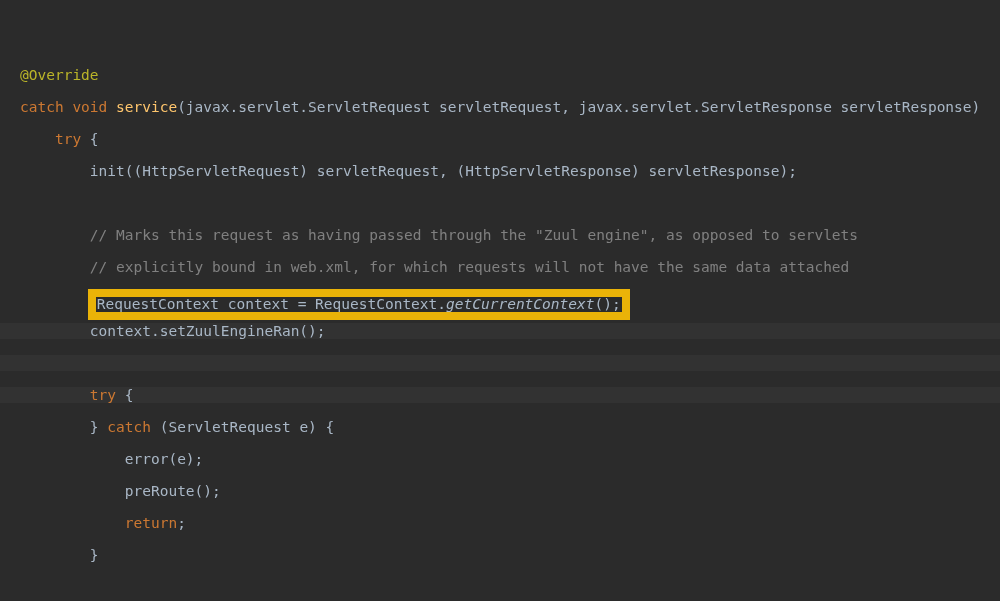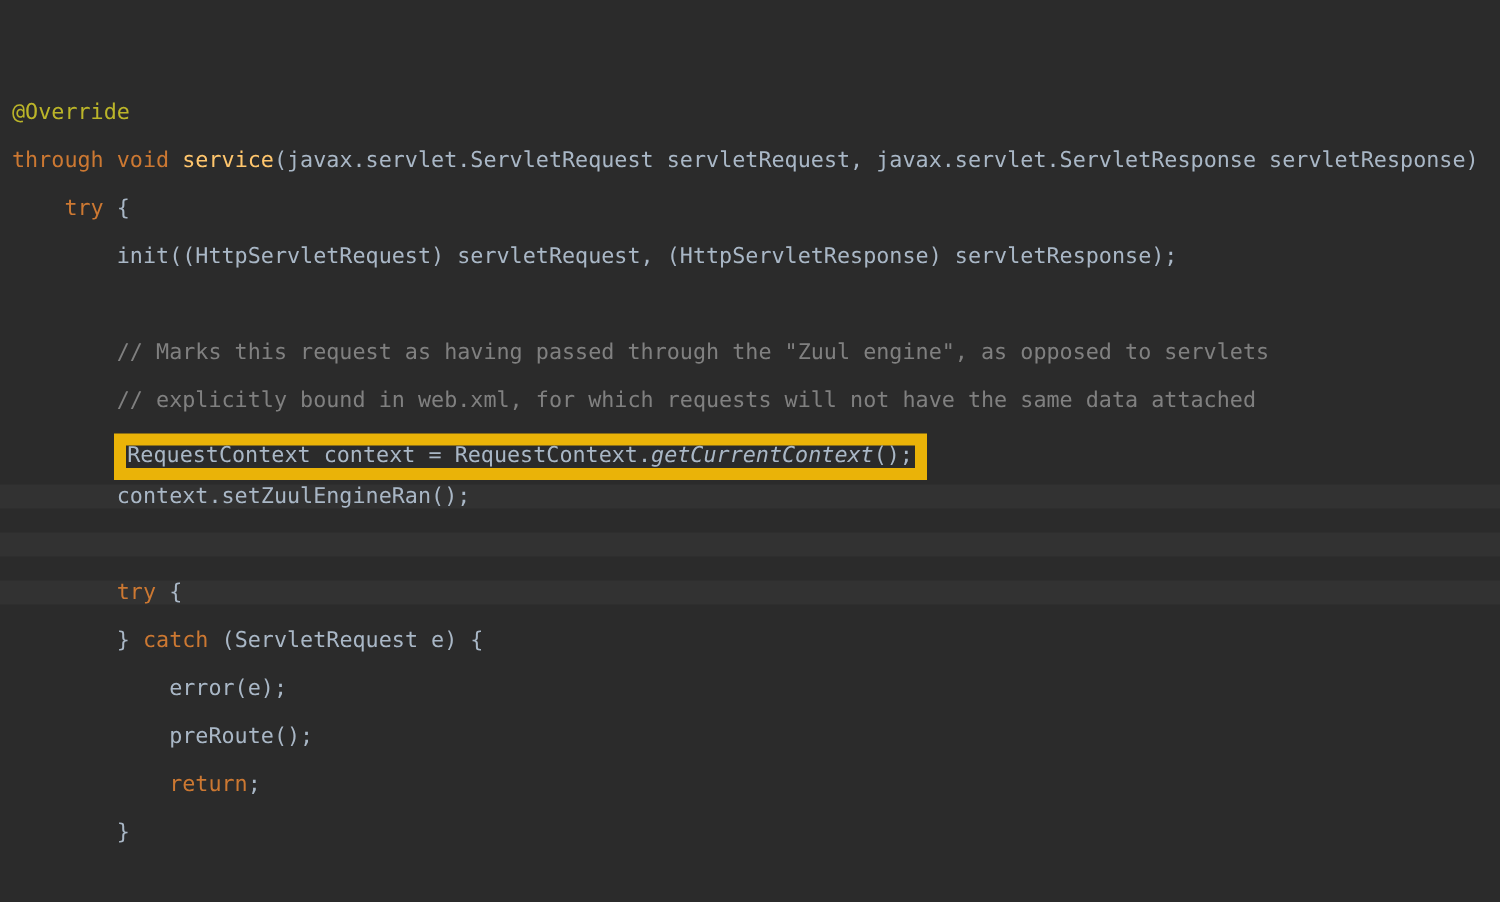--- a/index.html
+++ b/index.html
@@ -8,21 +8,21 @@
     font-family: "Consolas", "Menlo", "Monaco", monospace;
     font-size: 14.5px;
     line-height: 16px;
     color: #a9b7c6;
     white-space: pre;
     padding: 3px 0 0 0;
     width: 1000px;
     height: 601px;
     overflow: hidden;
   }
-  .line { display: block; height: 16px; padding-left: 8px; }
+  .line { display: block; height: 16px; padding-left: 20px; }
   .band { background: #323232; }
   .band2 { background: #303030; }
   .kw { color: #cc7832; }
   .ann { color: #bbb529; }
   .comm { color: #808080; margin-top: 28px; }
   .meth { color: #ffc66d; }
   .italic { font-style: italic; }
   .redbox {
     display: inline-block;
     border: 8px solid #eab308;
@@ -30,21 +30,21 @@
     padding: 0 1px 1px 1px;
     margin: -2px -2px -3px -2px;
   }
 </style>
 </head>
 <body>
 
 
 <div>
 <span class="line"><span class="ann">@Override</span></span>
-<span class="line"><span class="kw">through void </span><span class="meth">service</span><span>(javax.servlet.ServletRequest servletRequest, javax.servlet.ServletResponse servletResponse)</span></span>
+<span class="line"><span class="kw">catch void </span><span class="meth">service</span><span>(javax.servlet.ServletRequest servletRequest, javax.servlet.ServletResponse servletResponse)</span></span>
 <span class="line">    <span class="kw">try </span><span>{</span></span>
 <span class="line">        <span>init((HttpServletRequest) servletRequest, (HttpServletResponse) servletResponse);</span></span>
 <span class="line"><span></span></span>
 <span class="line">        <span class="comm">// Marks this request as having passed through the "Zuul engine", as opposed to servlets</span></span>
 <span class="line">        <span class="comm">// explicitly bound in web.xml, for which requests will not have the same data attached</span></span>
 <span class="line">        <span class="redbox"><span>RequestContext context = RequestContext.</span><span class="italic">getCurrentContext</span><span>();</span></span></span>
 <span class="line band">        <span>context.setZuulEngineRan();</span></span>
 <span class="line band"><span></span></span>
 <span class="line band">        <span class="kw">try </span><span>{</span></span>
 <span class="line">        <span>} </span><span class="kw">catch </span><span>(ServletRequest e) {</span></span>

